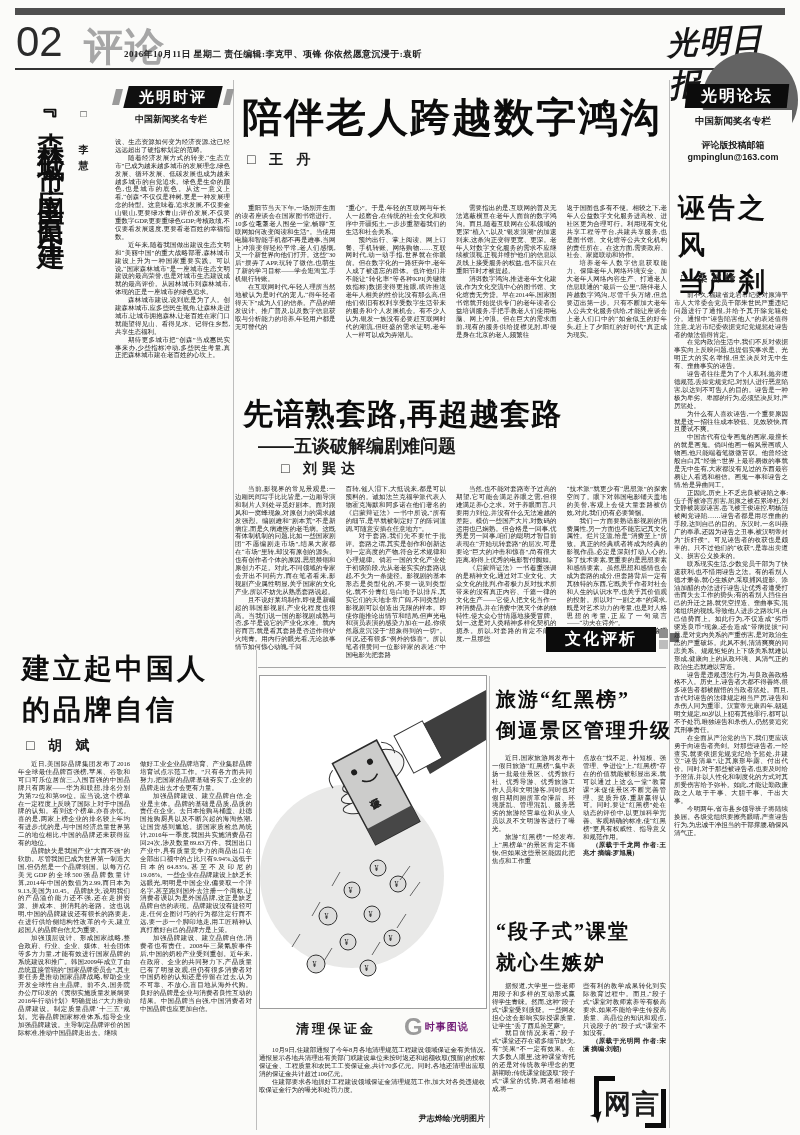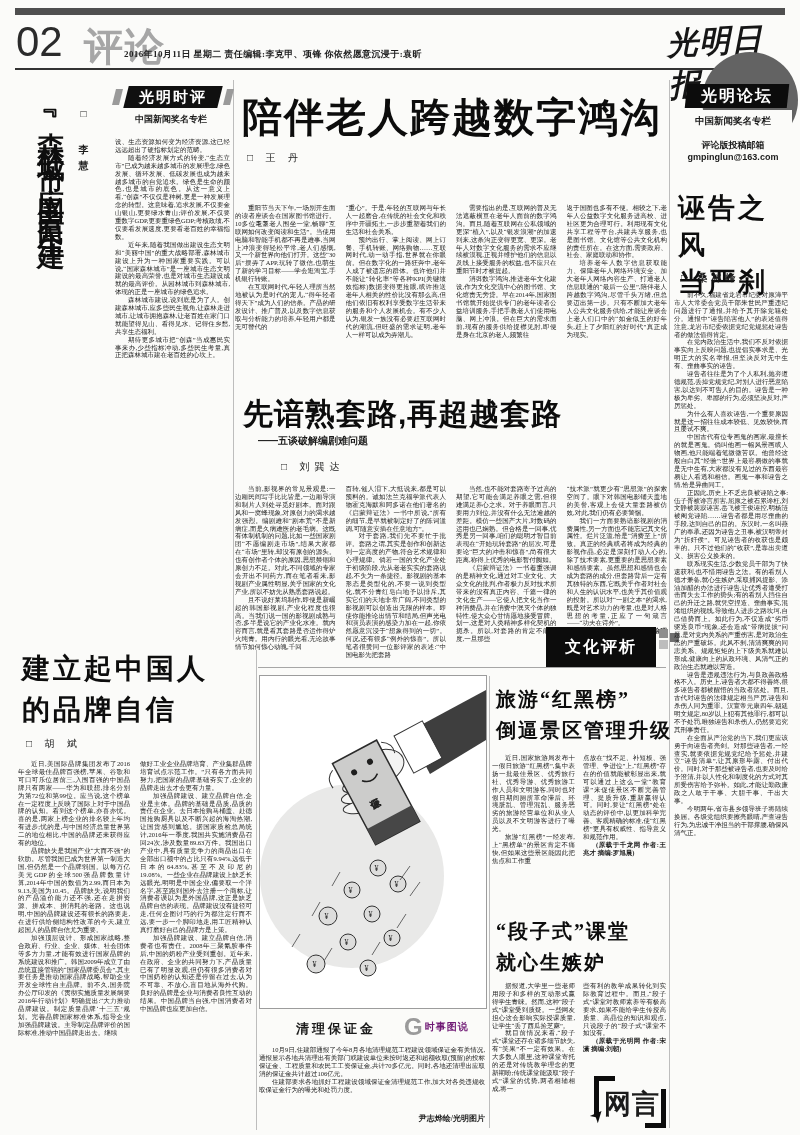--- a/index.html
+++ b/index.html
@@ -30,29 +30,29 @@
   .forest-title { left:33px; top:100px; height:548px; writing-mode:vertical-rl; font-size:27px; font-weight:900; letter-spacing:11px; color:#0e0e0e; }
   .forest-author { left:76px; top:108px; writing-mode:vertical-rl; font-size:10px; font-weight:bold; letter-spacing:7px; }
   .gmsp-badge { left:126px; top:86px; width:94px; height:22px; background:#101010; transform:skewX(-14deg); display:flex; align-items:center; justify-content:center; }
   .gmsp-badge:before { content:""; position:absolute; left:-12px; top:3px; width:7px; height:16px; background:#9a9a9a; }
   .gmsp-badge:after { content:""; position:absolute; right:-12px; top:3px; width:7px; height:16px; background:#9a9a9a; }
   .gmsp-badge span { transform:skewX(14deg); color:#fff; font-family:"Liberation Sans",sans-serif; font-size:15px; font-weight:900; letter-spacing:2px; }
   .gmsp-sub { left:112px; top:113px; width:118px; text-align:center; font-family:"Liberation Sans",sans-serif; font-size:9px; font-weight:900; }
   .forest-body { left:115px; top:138px; width:115px; height:502px; }
   
   .elderly-headline { left:242px; top:90px; font-family:"Liberation Sans",sans-serif; font-size:40px; font-weight:900; letter-spacing:2px; color:#0c0c0c; }
-  .byline { font-size:10px; font-weight:normal; letter-spacing:5px; }
+  .byline { font-size:14px; font-weight:bold; letter-spacing:5px; }
   .elderly-author { left:247px; top:151px; }
   .elderly-cols { left:235px; top:204px; width:432px; height:186px; gap:10px; }
   
   .drama-headline { left:243px; top:394px; font-family:"Liberation Sans",sans-serif; font-size:30px; font-weight:900; letter-spacing:1px; color:#0c0c0c; }
-  .drama-sub { left:258px; top:434px; font-family:"Liberation Sans",sans-serif; font-size:10px; font-weight:900; }
+  .drama-sub { left:258px; top:434px; font-family:"Liberation Sans",sans-serif; font-size:18px; font-weight:900; }
   .drama-author { left:248px; top:460px;padding-left:33px; }
   .drama-cols { left:235px; top:485px; width:432px; height:178px; gap:10px; }
-  .culture-badge { left:546px; top:627px; width:110px; height:40px; background:#0c0c0c; color:#fff; display:flex; align-items:center; justify-content:center; font-family:"Liberation Sans",sans-serif; font-size:16px; font-weight:900; letter-spacing:2px; }
+  .culture-badge { left:546px; top:627px; width:110px; height:25px; background:#0c0c0c; color:#fff; display:flex; align-items:center; justify-content:center; font-family:"Liberation Sans",sans-serif; font-size:16px; font-weight:900; letter-spacing:2px; }
   .culture-badge:after { content:""; position:absolute; right:-12px; top:2px; width:9px; height:9px; background:#8d8d8d; box-shadow:0 11px 0 #bdbdbd, 11px 4px 0 #6f6f6f; }
   
   .forum-circle { left:702px; top:52px; width:96px; height:96px; border-radius:50%; background:#636363; }
   .forum-white { left:672px; top:110px; width:120px; height:72px; background:#fbfbf9; }
   .forum-badge { left:686px; top:84px; width:102px; height:24px; background:#0c0c0c; transform:skewX(-6deg); display:flex; align-items:center; justify-content:center; }
   .forum-badge span { transform:skewX(6deg); color:#fff; font-family:"Liberation Sans",sans-serif; font-size:16px; font-weight:900; letter-spacing:2px; }
   .forum-sub { left:676px; top:115px; width:114px; text-align:center; font-family:"Liberation Sans",sans-serif; font-size:9.5px; font-weight:900; }
   .forum-mail-label { left:676px; top:139px; width:114px; text-align:center; font-size:9px; font-weight:bold; }
   .forum-mail { left:676px; top:152px; width:114px; text-align:center; font-size:9px; font-weight:bold; font-family:"Liberation Sans",sans-serif; }
   .forum-headline { left:678px; top:190px; width:112px; font-size:27px; font-weight:900; line-height:37px; letter-spacing:3px; color:#0d0d0d; }

